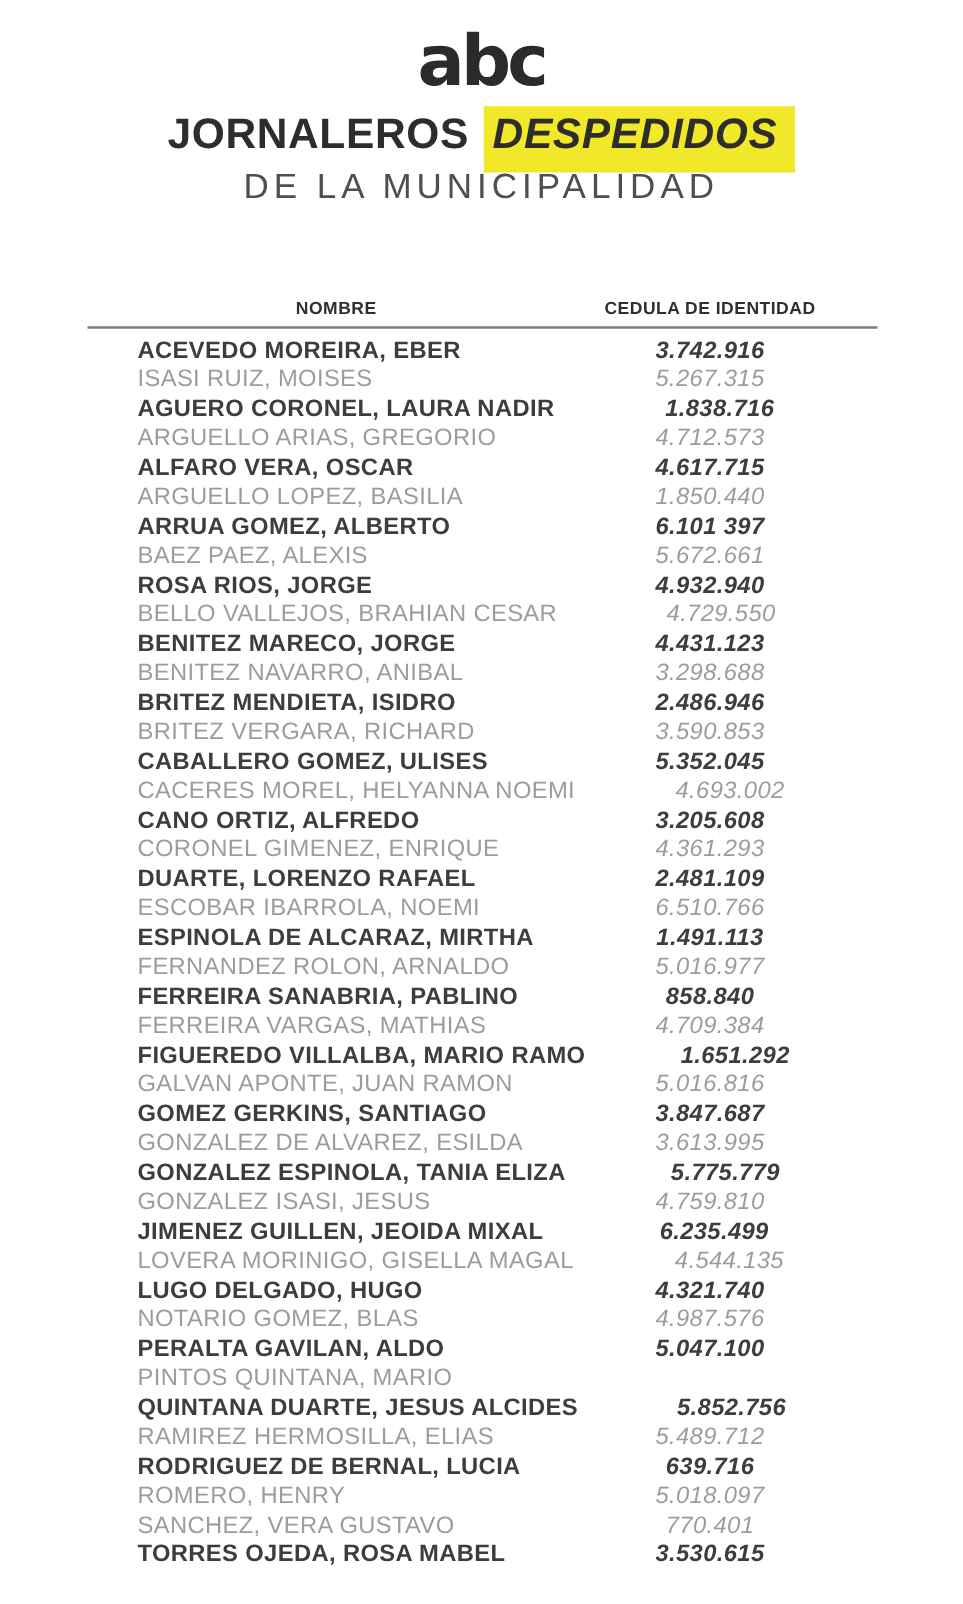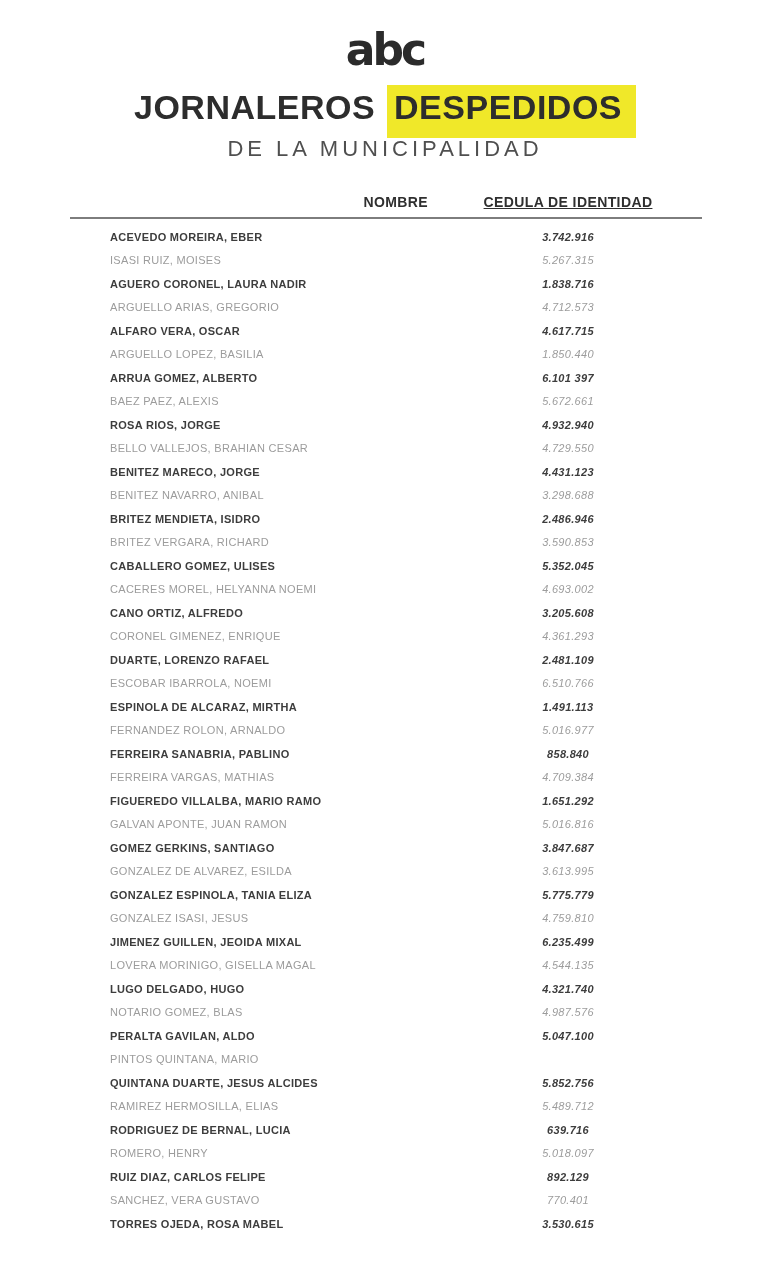--- a/index.html
+++ b/index.html
@@ -10,21 +10,21 @@
     font-family: "Liberation Sans", "DejaVu Sans", sans-serif;
     color: #3d3d3d;
     overflow: hidden;
   }
   .page { width: 770px; height: 1283px; position: relative; }
 
   
   .logo {
     margin-top: 28px;
     text-align: center;
-    font-size: 44px;
+    font-size: 56px;
     font-weight: 900;
     letter-spacing: -3px;
     color: #2b2b2b;
     line-height: 44px;
     font-family: "DejaVu Sans", sans-serif;
   }
 
   
   .title-block { text-align: center; margin-top: 14px; }
   .title-line1 {
@@ -32,23 +32,24 @@
     font-weight: 800;
     color: #2d2d2d;
     letter-spacing: 0.5px;
     line-height: 42px;
     white-space: nowrap;
   }
   .hl {
     background: #f0e829;
     padding: 3px 14px 12px 7px;
     margin-left: 2px;
+    font-style: italic;
   }
   .title-line2 {
-    font-size: 22px;
+    font-size: 28px;
     font-weight: 300;
     color: #4f4f4f;
     letter-spacing: 4px;
     line-height: 38px;
     margin-top: 2px;
     white-space: nowrap;
   }
 
   
   .tbl {
@@ -57,35 +58,35 @@
   }
   .thead {
     display: flex;
     align-items: flex-end;
     padding-left: 40px;
     font-size: 14px;
     font-weight: 700;
     color: #2f2f2f;
     letter-spacing: 0.4px;
   }
-  .col-name { flex: 1; text-align: right; }
-  .col-ced  { width: 280px; text-align: center; text-decoration: underline; }
+  .col-name { flex: 1; text-align: center; margin-top: 44px; }
+  .col-ced  { width: 280px; text-align: center; }
   .rule {
     margin-top: 7px;
     height: 2px;
     background: #7d7d7d;
     width: 632px;
   }
   .tbody { margin-top: 6px; }
   .row {
     display: flex;
     align-items: center;
     height: 23.5px;
     padding-left: 40px;
-    font-size: 11px;
+    font-size: 19px;
     font-weight: 400;
     color: #9c9c9c;
     letter-spacing: 0.3px;
     justify-content: space-between;
   }
   .row.em {
     font-weight: 700;
     color: #3d3d3d;
   }
   .cell-name { flex: 1; text-align: left; white-space: nowrap; }
@@ -305,24 +306,20 @@
   <div class="row em">
     <span class="cell-name">RODRIGUEZ DE BERNAL, LUCIA</span>
     <span class="cell-ced">639.716</span>
   </div>
 
   <div class="row">
     <span class="cell-name">ROMERO, HENRY</span>
     <span class="cell-ced">5.018.097</span>
   </div>
 
-  <div class="row em">
-    <span class="cell-name">RUIZ DIAZ, CARLOS FELIPE</span>
-    <span class="cell-ced">892.129</span>
-  </div>
 
   <div class="row">
     <span class="cell-name">SANCHEZ, VERA GUSTAVO</span>
     <span class="cell-ced">770.401</span>
   </div>
 
   <div class="row em">
     <span class="cell-name">TORRES OJEDA, ROSA MABEL</span>
     <span class="cell-ced">3.530.615</span>
   </div>

